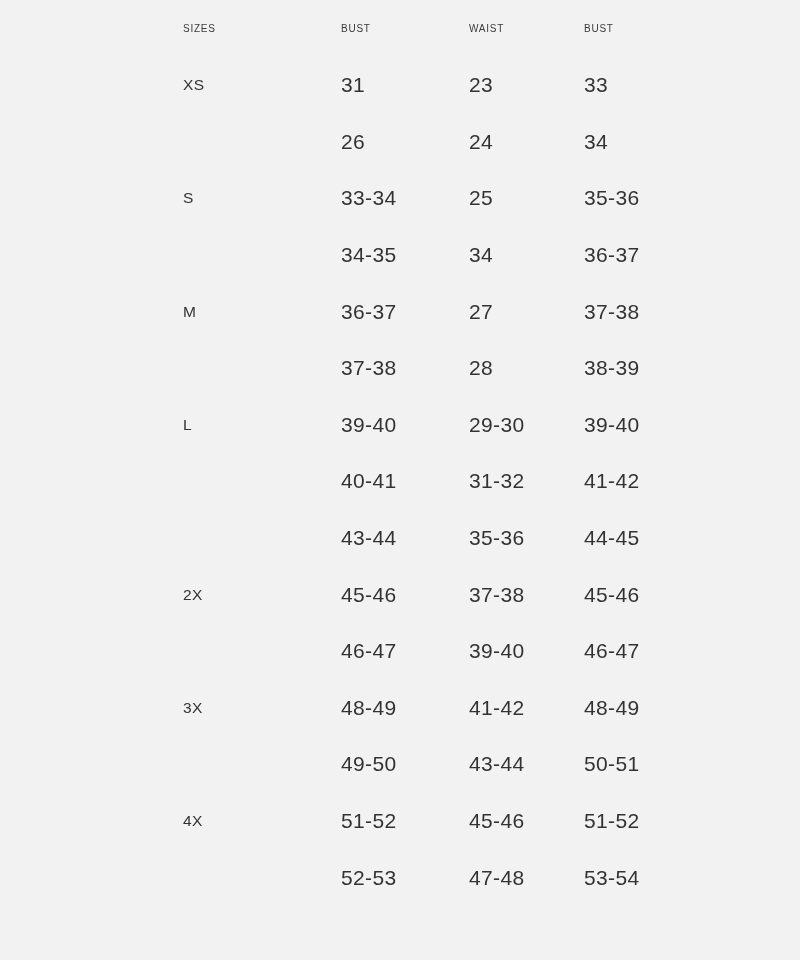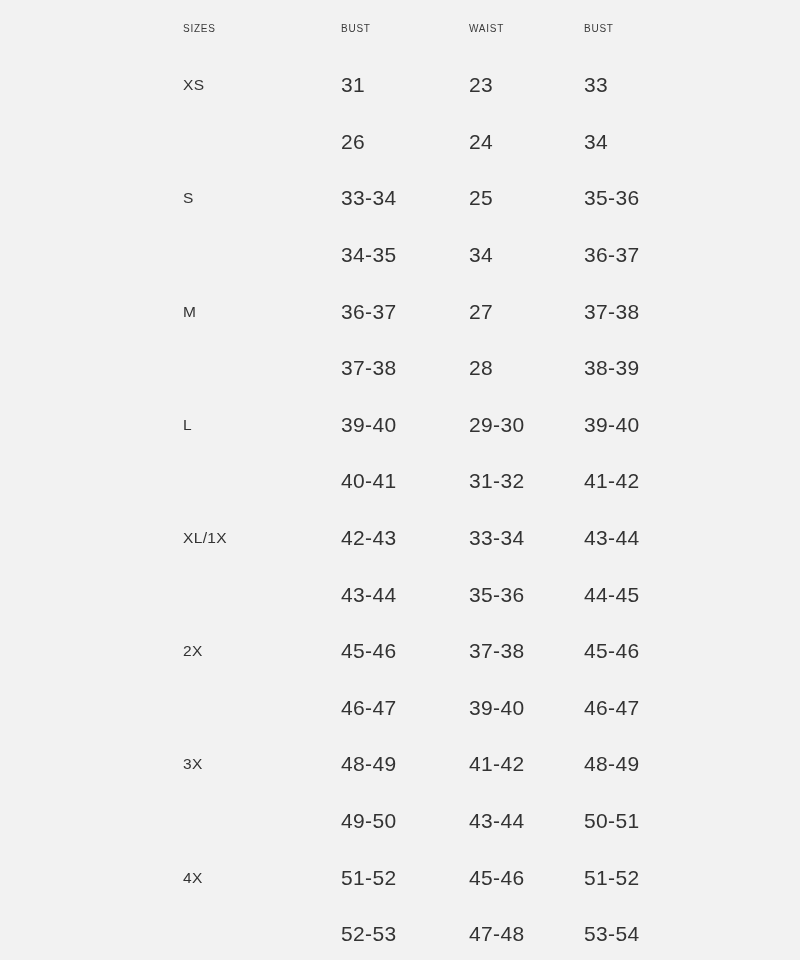--- a/index.html
+++ b/index.html
@@ -152,27 +152,20 @@
         </tr>
         <tr>
           <td class="pad-cell"></td>
           <td class="empty-cell"></td>
           <td class="meas-cell">40-41</td>
           <td class="meas-cell">31-32</td>
           <td class="meas-cell">41-42</td>
         </tr>
         <tr>
           <td class="pad-cell"></td>
-          <td class="size-cell">XL/1X</td>
-          <td class="meas-cell">42-43</td>
-          <td class="meas-cell">33-34</td>
-          <td class="meas-cell">43-44</td>
-        </tr>
-        <tr>
-          <td class="pad-cell"></td>
           <td class="empty-cell"></td>
           <td class="meas-cell">43-44</td>
           <td class="meas-cell">35-36</td>
           <td class="meas-cell">44-45</td>
         </tr>
         <tr>
           <td class="pad-cell"></td>
           <td class="size-cell">2X</td>
           <td class="meas-cell">45-46</td>
           <td class="meas-cell">37-38</td>

